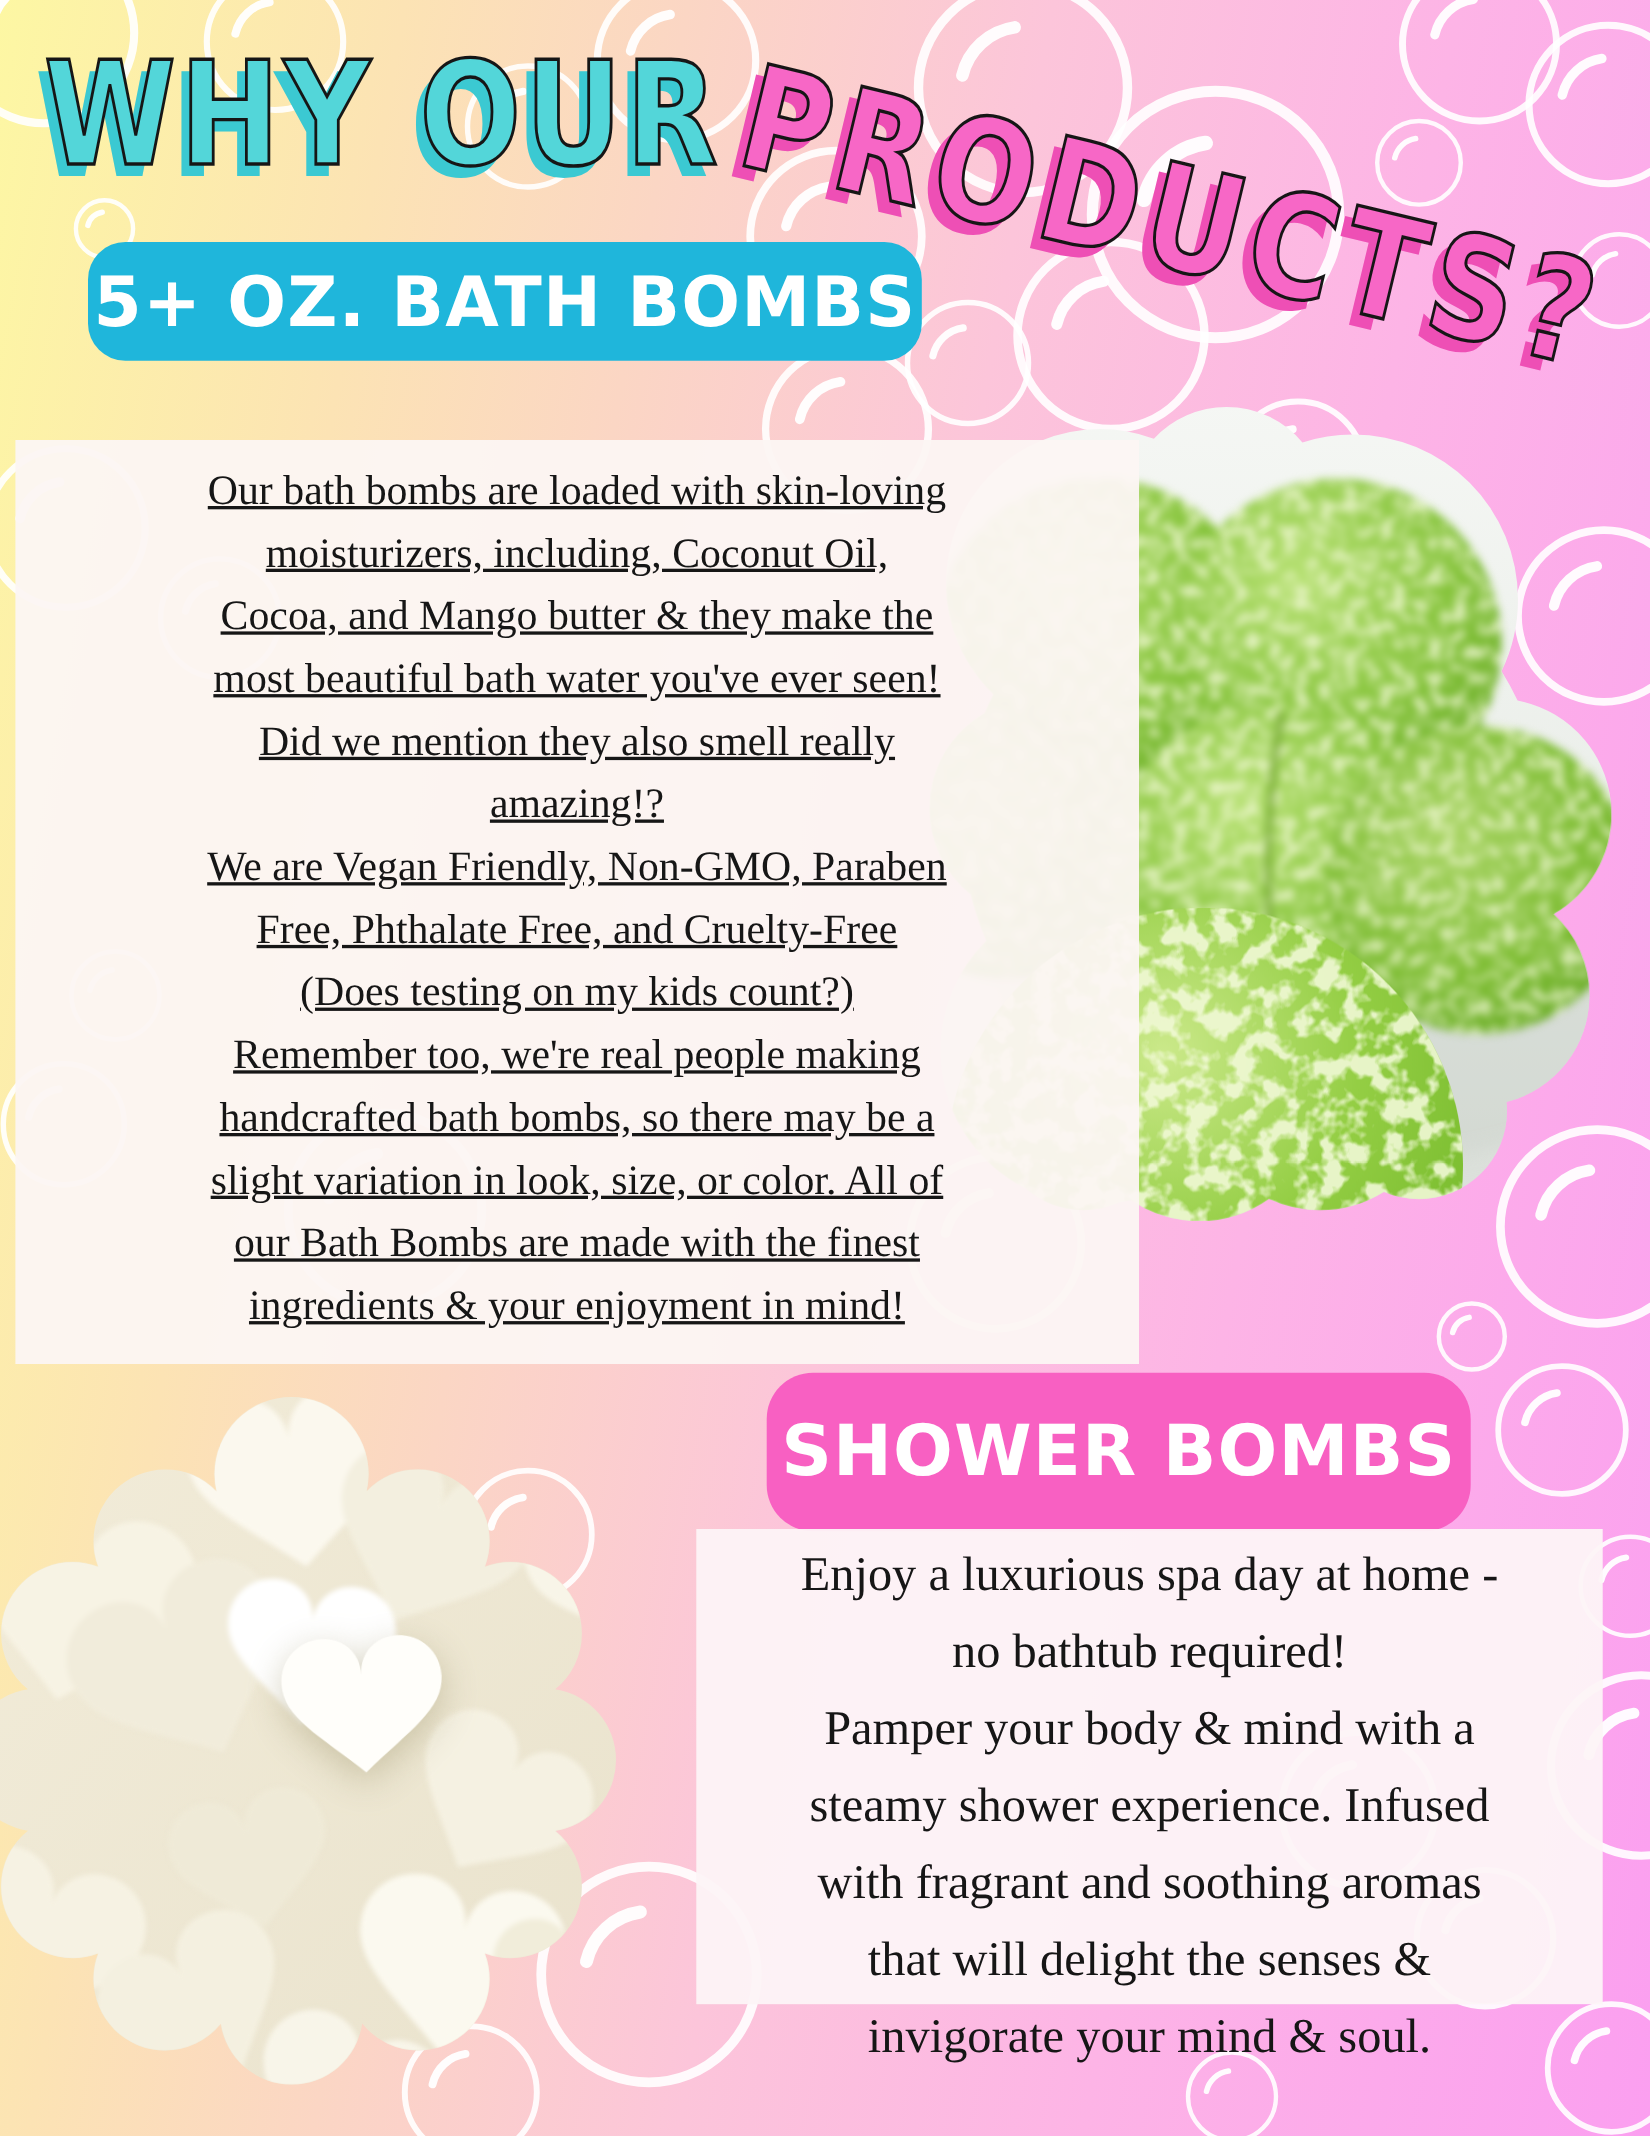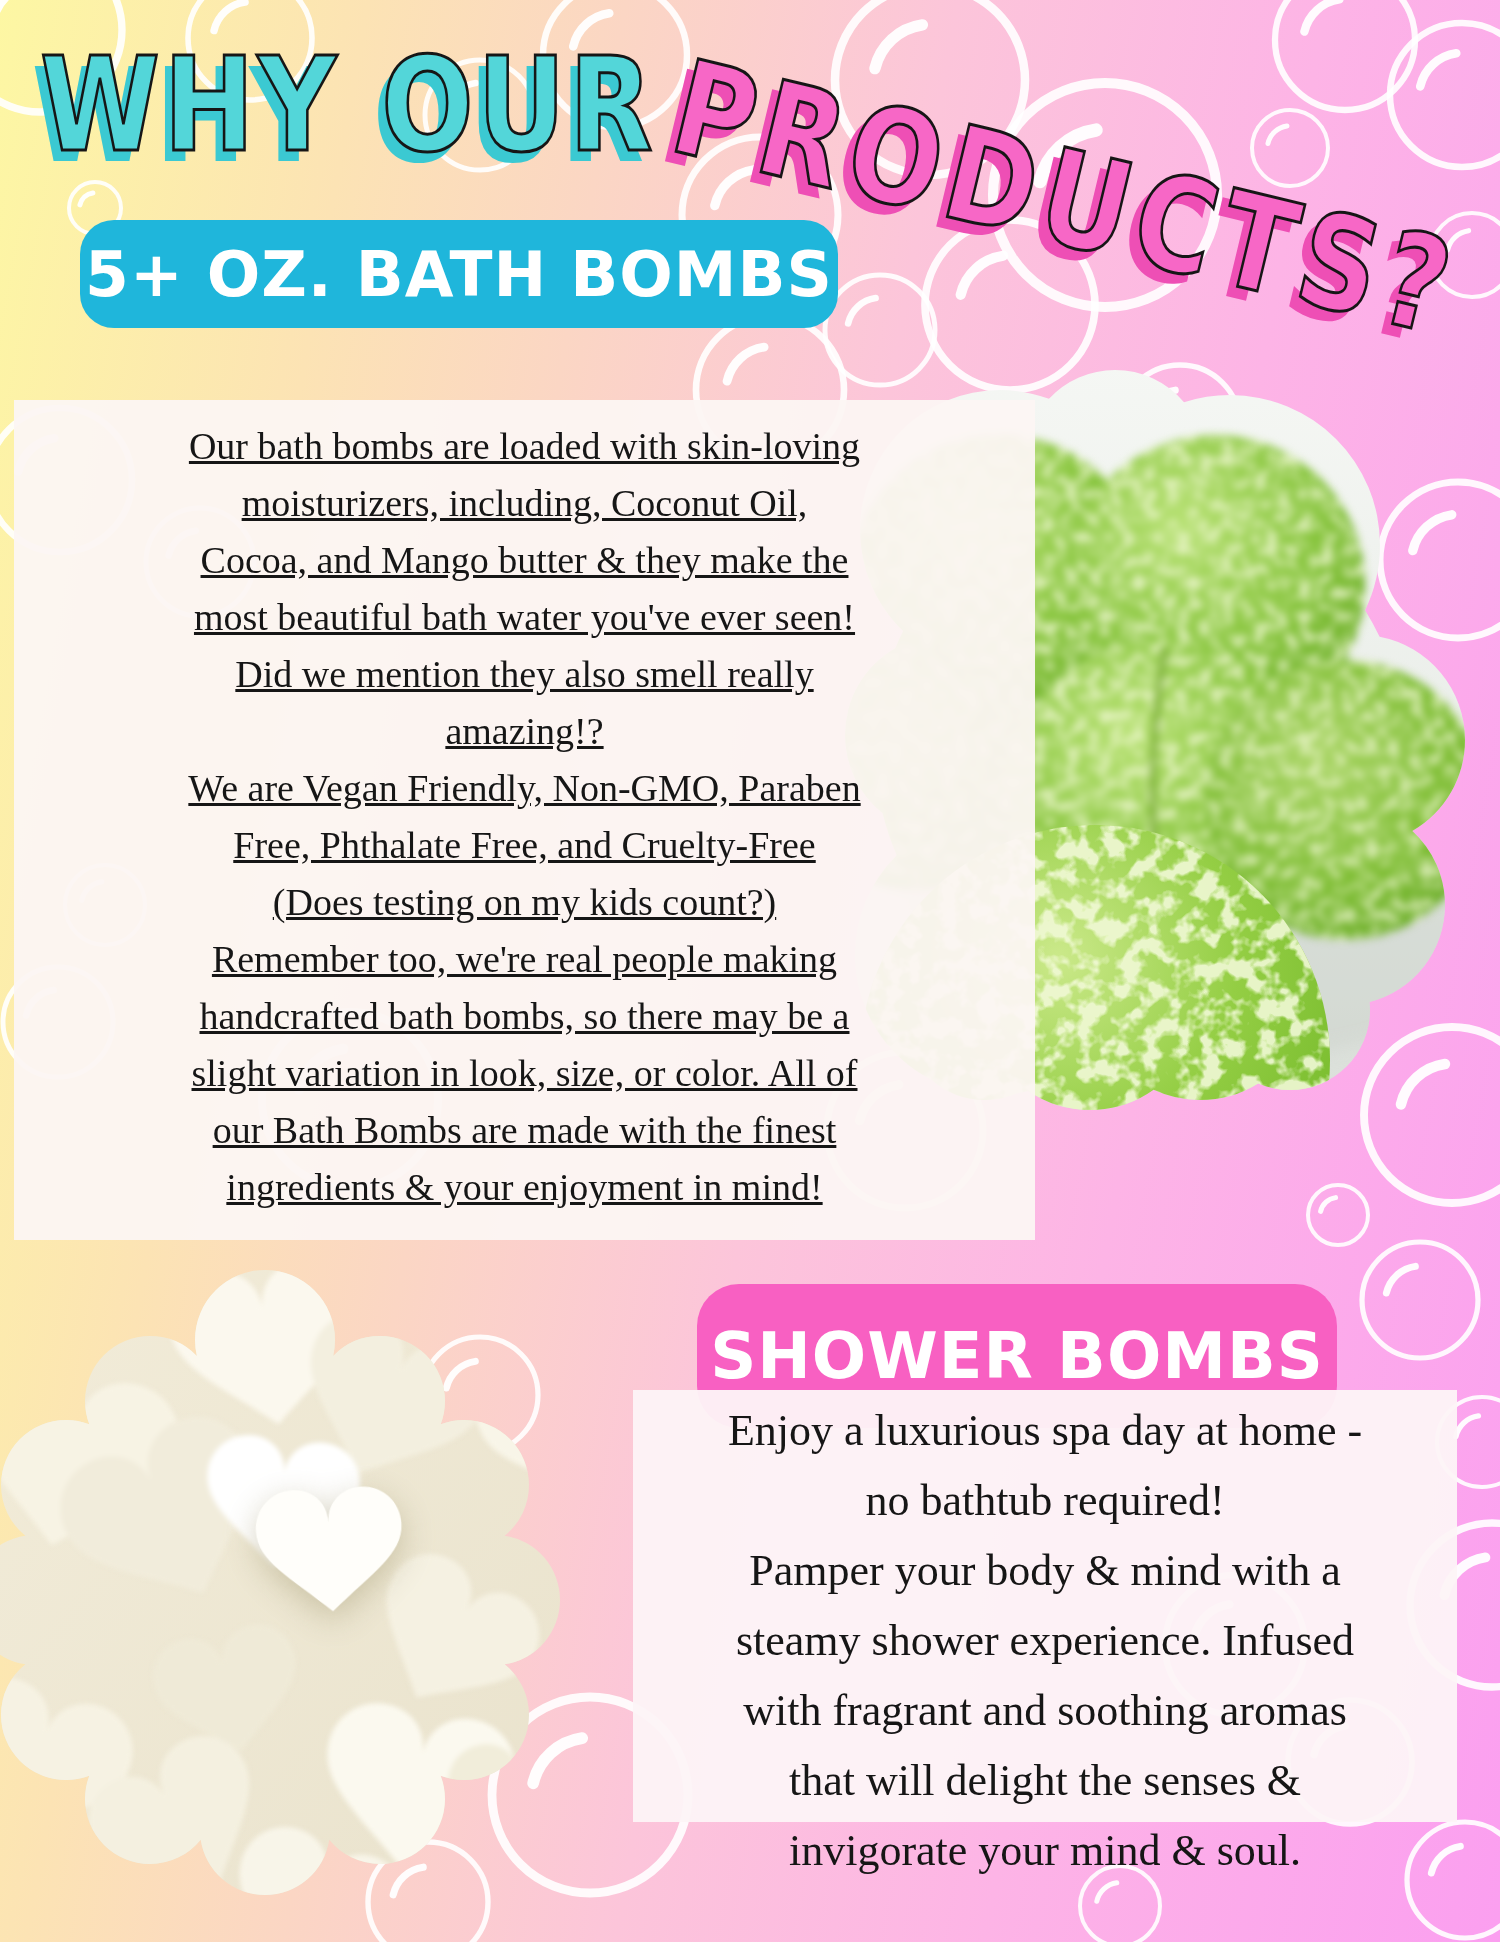--- a/index.html
+++ b/index.html
@@ -31,21 +31,21 @@
     position:absolute;display:flex;align-items:center;justify-content:center;
     color:#ffffff;font-family:"DejaVu Sans",sans-serif;font-weight:bold;
     white-space:nowrap;z-index:4;
   }
   #banner-bath{
     left:80px;top:220px;width:758px;height:108px;border-radius:34px;
     background:#1fb6db;font-size:63px;letter-spacing:1px;
   }
   #banner-shower{
     left:697px;top:1248px;width:640px;height:144px;border-radius:42px;
-    background:#f860c2;font-size:64px;letter-spacing:1px;margin-top:36px;
+    background:#f860c2;font-size:64px;letter-spacing:1px;
   }
   
   .text-box{
     position:absolute;z-index:4;text-align:center;color:#161616;
     font-family:"Liberation Serif","DejaVu Serif",serif;
     white-space:pre-line;box-sizing:border-box;
   }
   #box-bath{
     left:14px;top:400px;width:1021px;height:840px;
     background:rgba(252,246,243,0.95);

